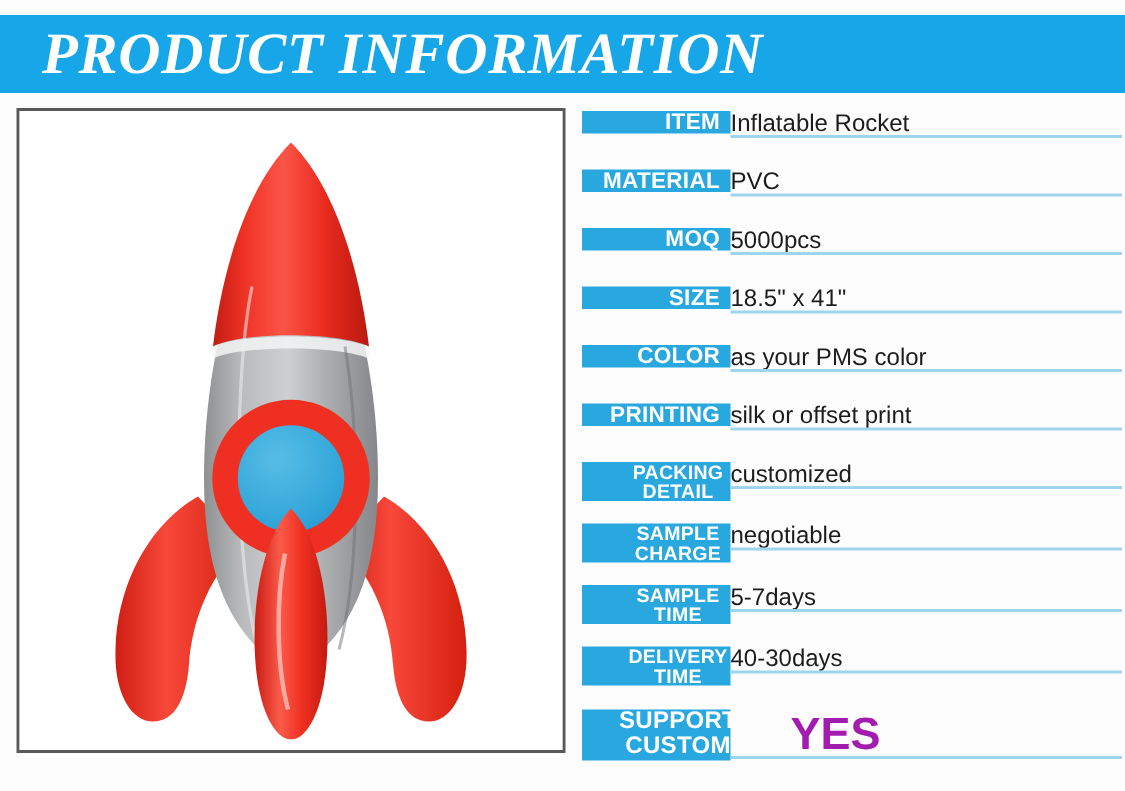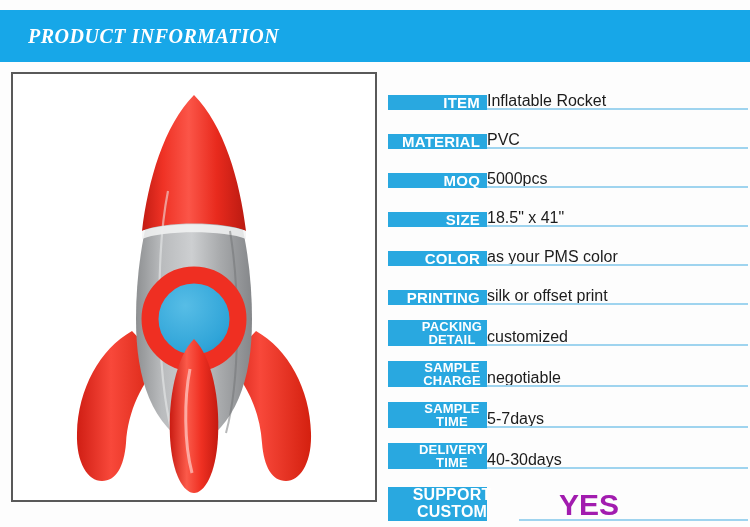--- a/index.html
+++ b/index.html
@@ -32,21 +32,21 @@
     box-sizing: border-box;
   }
   .banner-title {
     position: absolute;
     left: 28px;
     top: 50%;
     transform: translateY(-50%);
     font-family: "Liberation Serif", serif;
     font-weight: bold;
     font-style: italic;
-    font-size: 20px;
+    font-size: 39px;
     letter-spacing: 0.5px;
     color: #ffffff;
     white-space: nowrap;
   }
 
   
   .photo-frame {
     position: absolute;
     left: 11px;
     top: 72px;
@@ -74,21 +74,21 @@
   
   .spec-table {
     position: absolute;
     left: 388px;
     top: 74px;
     width: 354px;
   }
   .spec-row {
     position: relative;
     display: flex;
-    align-items: flex-end;
+    align-items: flex-start;
     height: 36px;
     margin-bottom: 3px;
   }
   .spec-row.tall {
     height: 38px;
   }
   .spec-label {
     flex: 0 0 99px;
     width: 99px;
     background: #29a8e0;
@@ -133,21 +133,20 @@
     right: -6px;
     bottom: 0;
     height: 2px;
     background: #9fd4ef;
   }
 
   
   .spec-row.support {
     height: 48px;
     margin-top: 4px;
-    gap: 32px;
   }
   .spec-row.support .spec-label {
     font-size: 16px;
     line-height: 1.05;
   }
   .spec-row.support .spec-value {
     font-size: 30px;
     font-weight: bold;
     color: #a21caf;
     padding-left: 40px;

